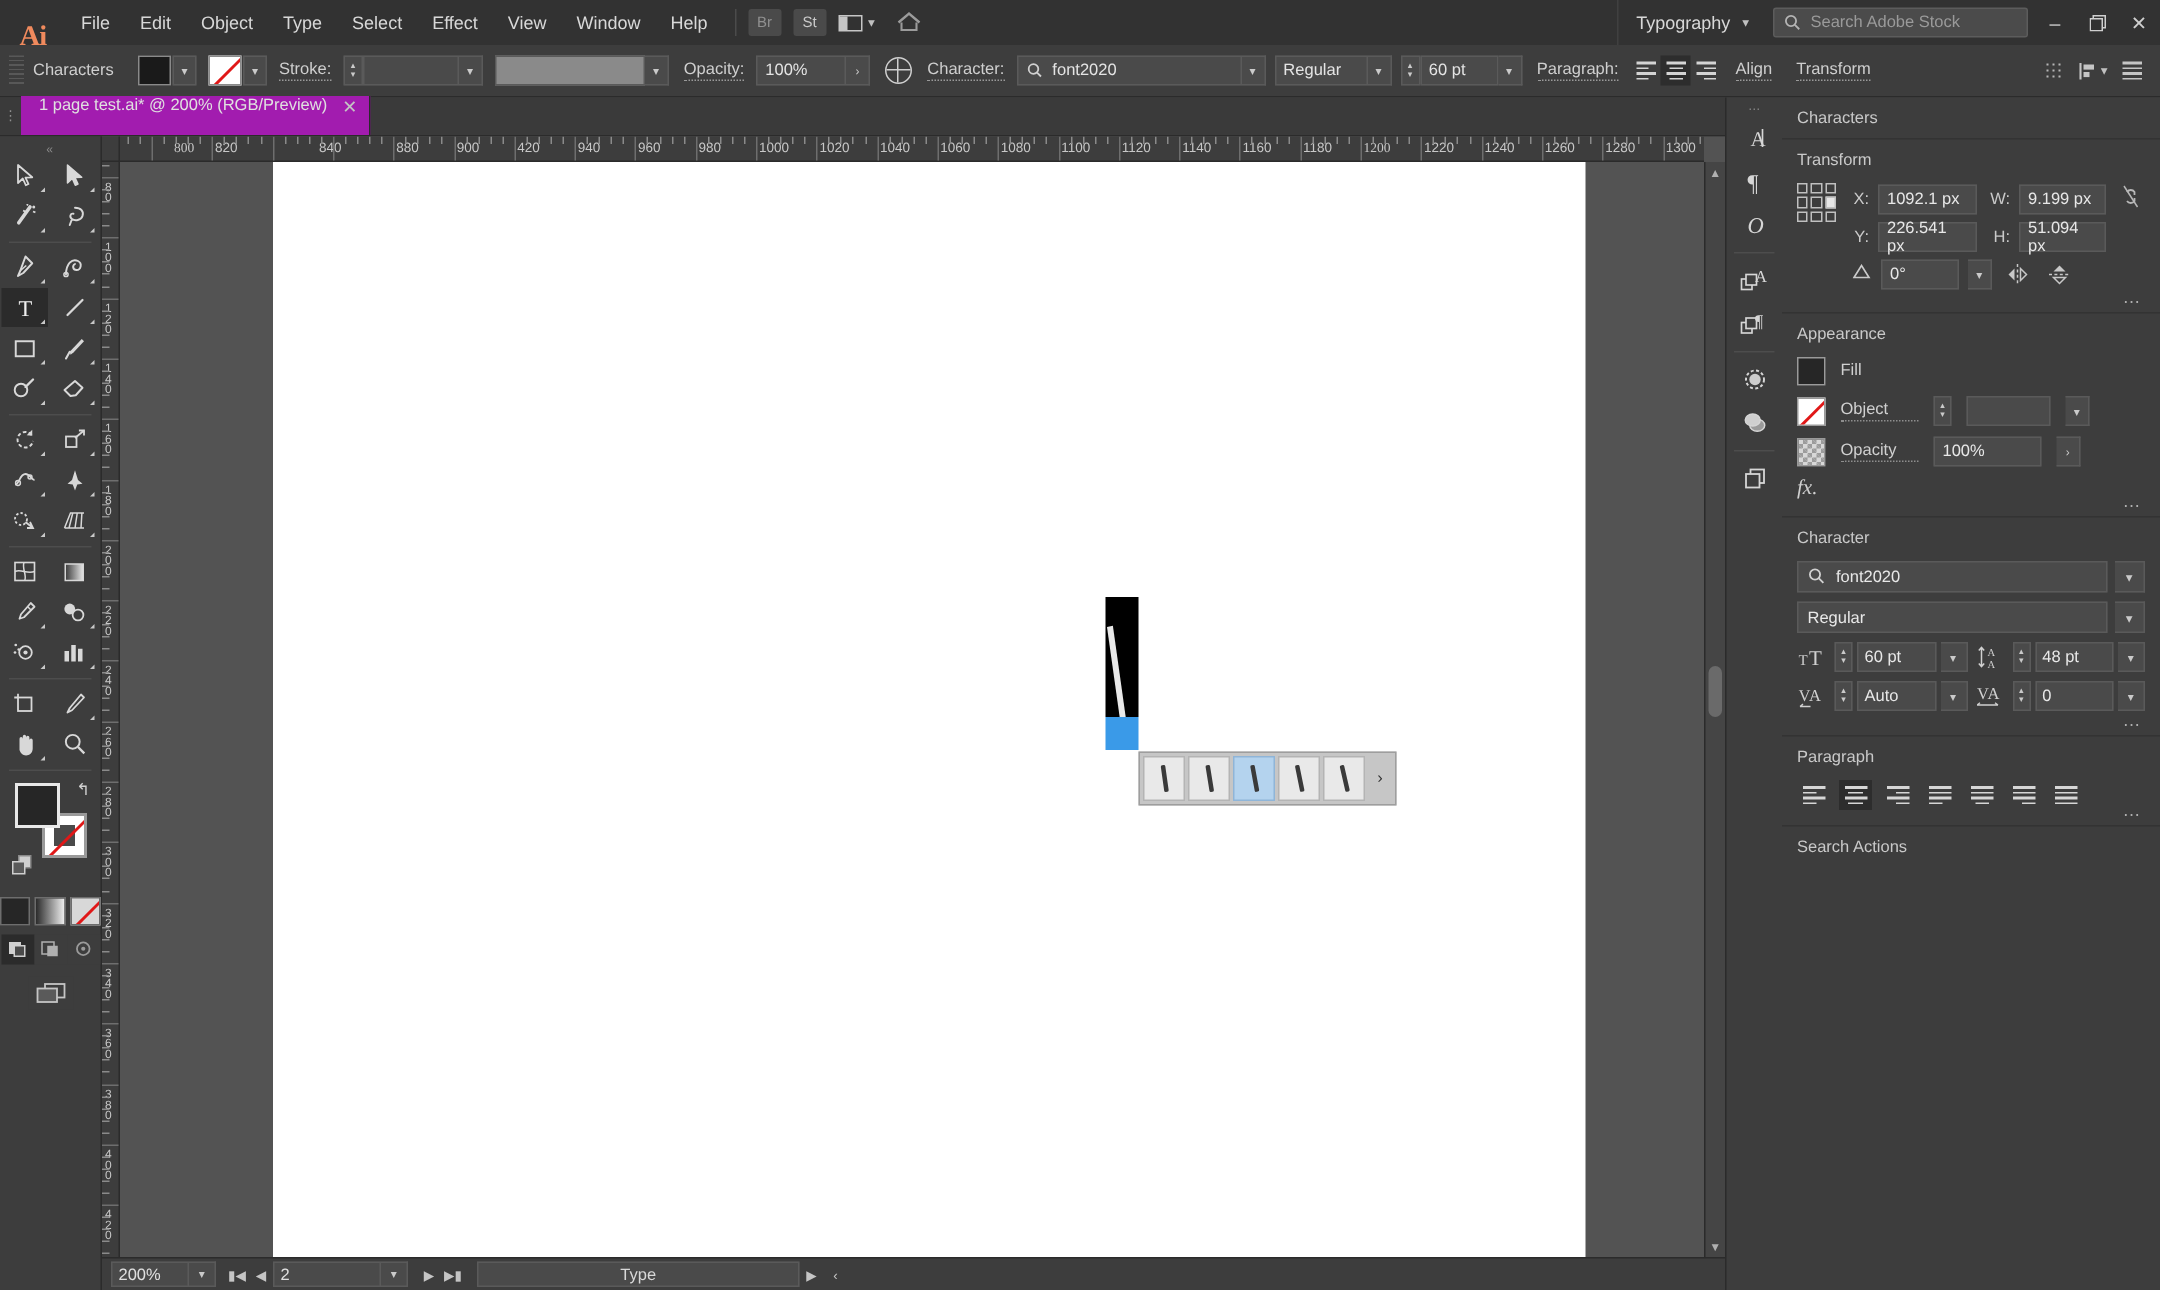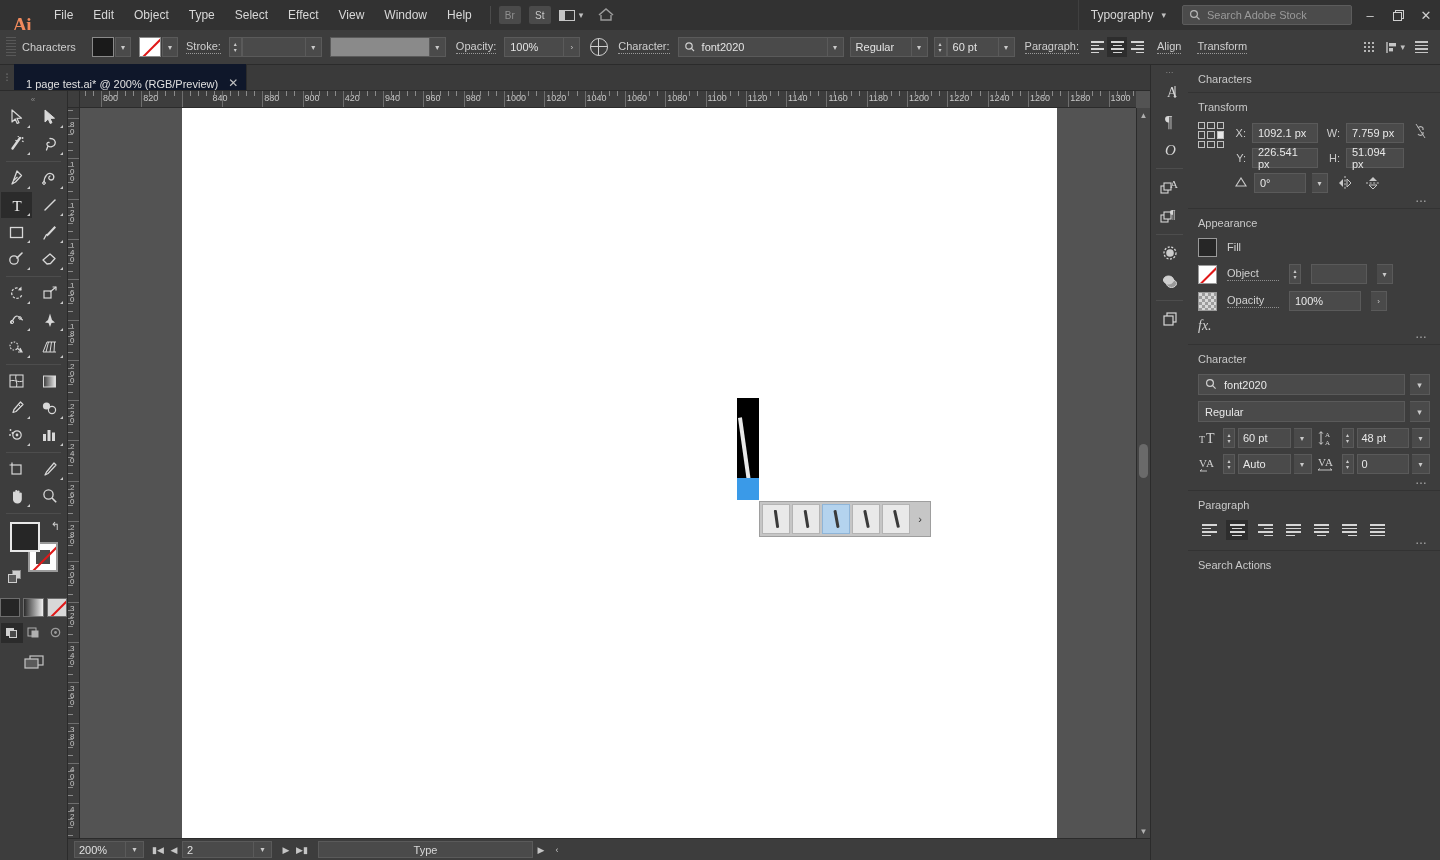--- a/index.html
+++ b/index.html
@@ -125,21 +125,21 @@
   .hamb i { height: 1.5px; background: #c5c5c5; }
 
   
   .tabbar {
     position: absolute; left: 0; top: 65px; width: 1440px; height: 26px;
     background: #3a3a3a; border-bottom: 1px solid #2b2b2b; display: flex; align-items: flex-end;
   }
   .tb-grip { width: 14px; height: 26px; display: flex; align-items: center; justify-content: center;
     color: #8f8f8f; font-size: 9px; }
   .doc-tab {
-    height: 26px; background: #0f172a; display: flex; align-items: flex-end; gap: 10px;
+    height: 26px; background: #a21caf; display: flex; align-items: flex-start; gap: 10px;
     padding: 0 8px 0 12px; font-size: 11px; color: #e0e0e0; border-right: 1px solid #2b2b2b;
   }
   .tab-x { color: #c3c3c3; font-size: 12px; }
   .tabbar-right { margin-left: auto; padding-right: 6px; color: #9b9b9b; font-size: 10px; }
 
   
   .toolbar {
     position: absolute; left: 0; top: 91px; width: 68px; height: 769px;
     background: #3d3d3d; border-right: 1px solid #2b2b2b;
     padding-top: 4px;
@@ -802,21 +802,21 @@
       </div>
     </div>
   </div>
 
   <div class="docarea">
     <div class="ruler-corner"></div>
     <div class="ruler-h" id="ruler-h">
         <div class="rh-tick" style="left: 4.88px;"></div>
         <div class="rh-tick" style="left: 12.94px;"></div>
         <div class="rh-tick maj" style="left: 21px;"></div>
-        <div class="rh-num" style="left: 21px;">800</div>
+        <div class="rh-num" style="left: 34px; font-family: Liberation Serif, serif;">800</div>
         <div class="rh-tick" style="left: 29.06px;"></div>
         <div class="rh-tick" style="left: 37.12px;"></div>
         <div class="rh-tick" style="left: 45.18px;"></div>
         <div class="rh-tick" style="left: 53.24px;"></div>
         <div class="rh-tick maj" style="left: 61.3px;"></div>
         <div class="rh-num" style="left: 61.3px;">820</div>
         <div class="rh-tick" style="left: 69.36px;"></div>
         <div class="rh-tick" style="left: 77.42px;"></div>
         <div class="rh-tick" style="left: 85.48px;"></div>
         <div class="rh-tick" style="left: 93.54px;"></div>
@@ -922,21 +922,21 @@
         <div class="rh-tick" style="left: 762.52px;"></div>
         <div class="rh-tick" style="left: 770.58px;"></div>
         <div class="rh-tick" style="left: 778.64px;"></div>
         <div class="rh-tick maj" style="left: 786.7px;"></div>
         <div class="rh-num" style="left: 786.7px;">1180</div>
         <div class="rh-tick" style="left: 794.76px;"></div>
         <div class="rh-tick" style="left: 802.82px;"></div>
         <div class="rh-tick" style="left: 810.88px;"></div>
         <div class="rh-tick" style="left: 818.94px;"></div>
         <div class="rh-tick maj" style="left: 827px;"></div>
-        <div class="rh-num" style="left: 827px;">1200</div>
+        <div class="rh-num" style="left: 827px; font-family: Liberation Serif, serif;">1200</div>
         <div class="rh-tick" style="left: 835.06px;"></div>
         <div class="rh-tick" style="left: 843.12px;"></div>
         <div class="rh-tick" style="left: 851.18px;"></div>
         <div class="rh-tick" style="left: 859.24px;"></div>
         <div class="rh-tick maj" style="left: 867.3px;"></div>
         <div class="rh-num" style="left: 867.3px;">1220</div>
         <div class="rh-tick" style="left: 875.36px;"></div>
         <div class="rh-tick" style="left: 883.42px;"></div>
         <div class="rh-tick" style="left: 891.48px;"></div>
         <div class="rh-tick" style="left: 899.54px;"></div>
@@ -1196,21 +1196,21 @@
             <i class="on"></i>
             <i></i>
             <i></i>
             <i></i>
         </div>
         <div style="flex:1">
           <div class="xf-row">
             <span class="lab">X:</span>
             <span class="inp" style="width:66px">1092.1 px</span>
             <span class="lab" style="width:16px">W:</span>
-            <span class="inp" style="width:58px">7.759 px</span>
+            <span class="inp" style="width:58px">9.199 px</span>
             <span class="link-icon">
               <svg width="13" height="18" viewBox="0 0 13 18">
                   <path d="M4 6 a3 3 0 0 1 5 0 L9 8" fill="none" stroke="#b8b8b8" stroke-width="1.2"></path>
                   <path d="M4 12 a3 3 0 0 0 5 0 L9 10" fill="none" stroke="#b8b8b8" stroke-width="1.2"></path>
                   <path d="M2 2 L11 16" stroke="#b8b8b8" stroke-width="1"></path>
                 </svg>
             </span>
           </div>
           <div class="xf-row">
             <span class="lab">Y:</span>

